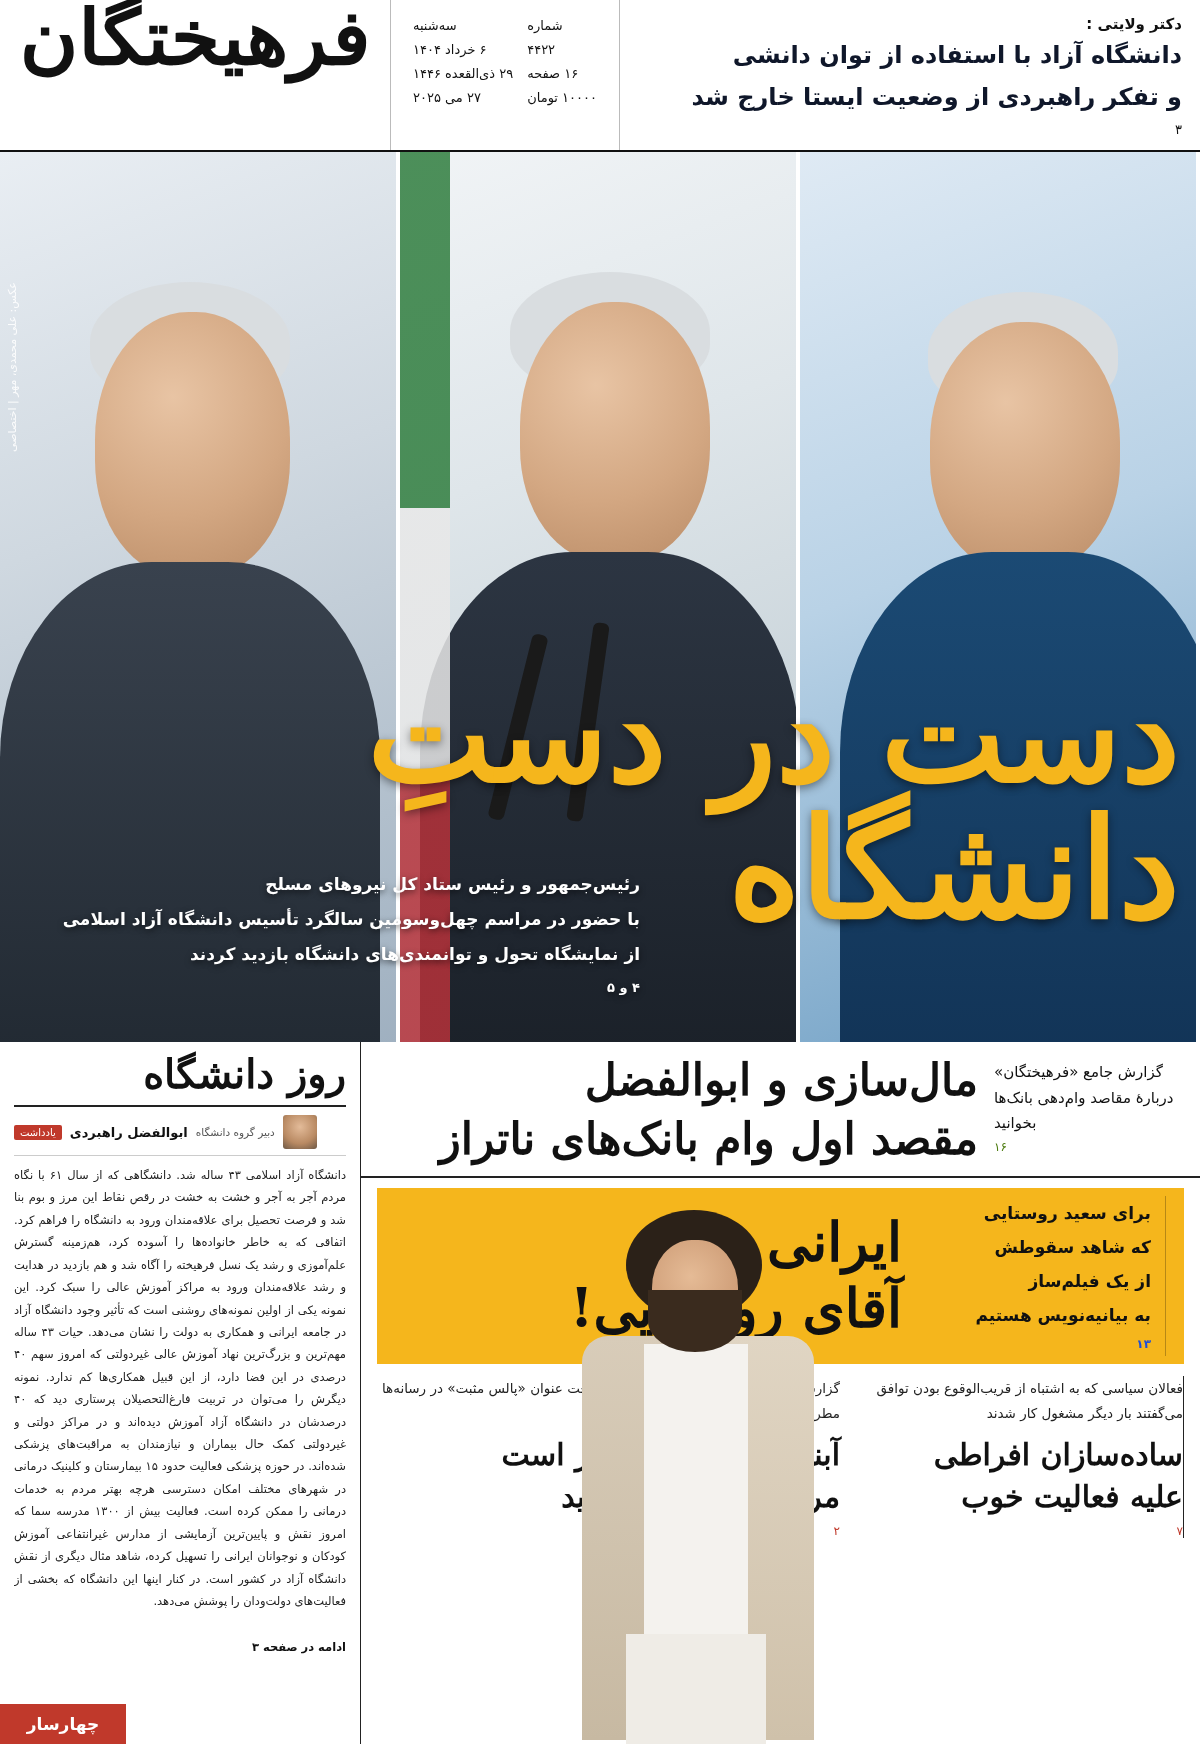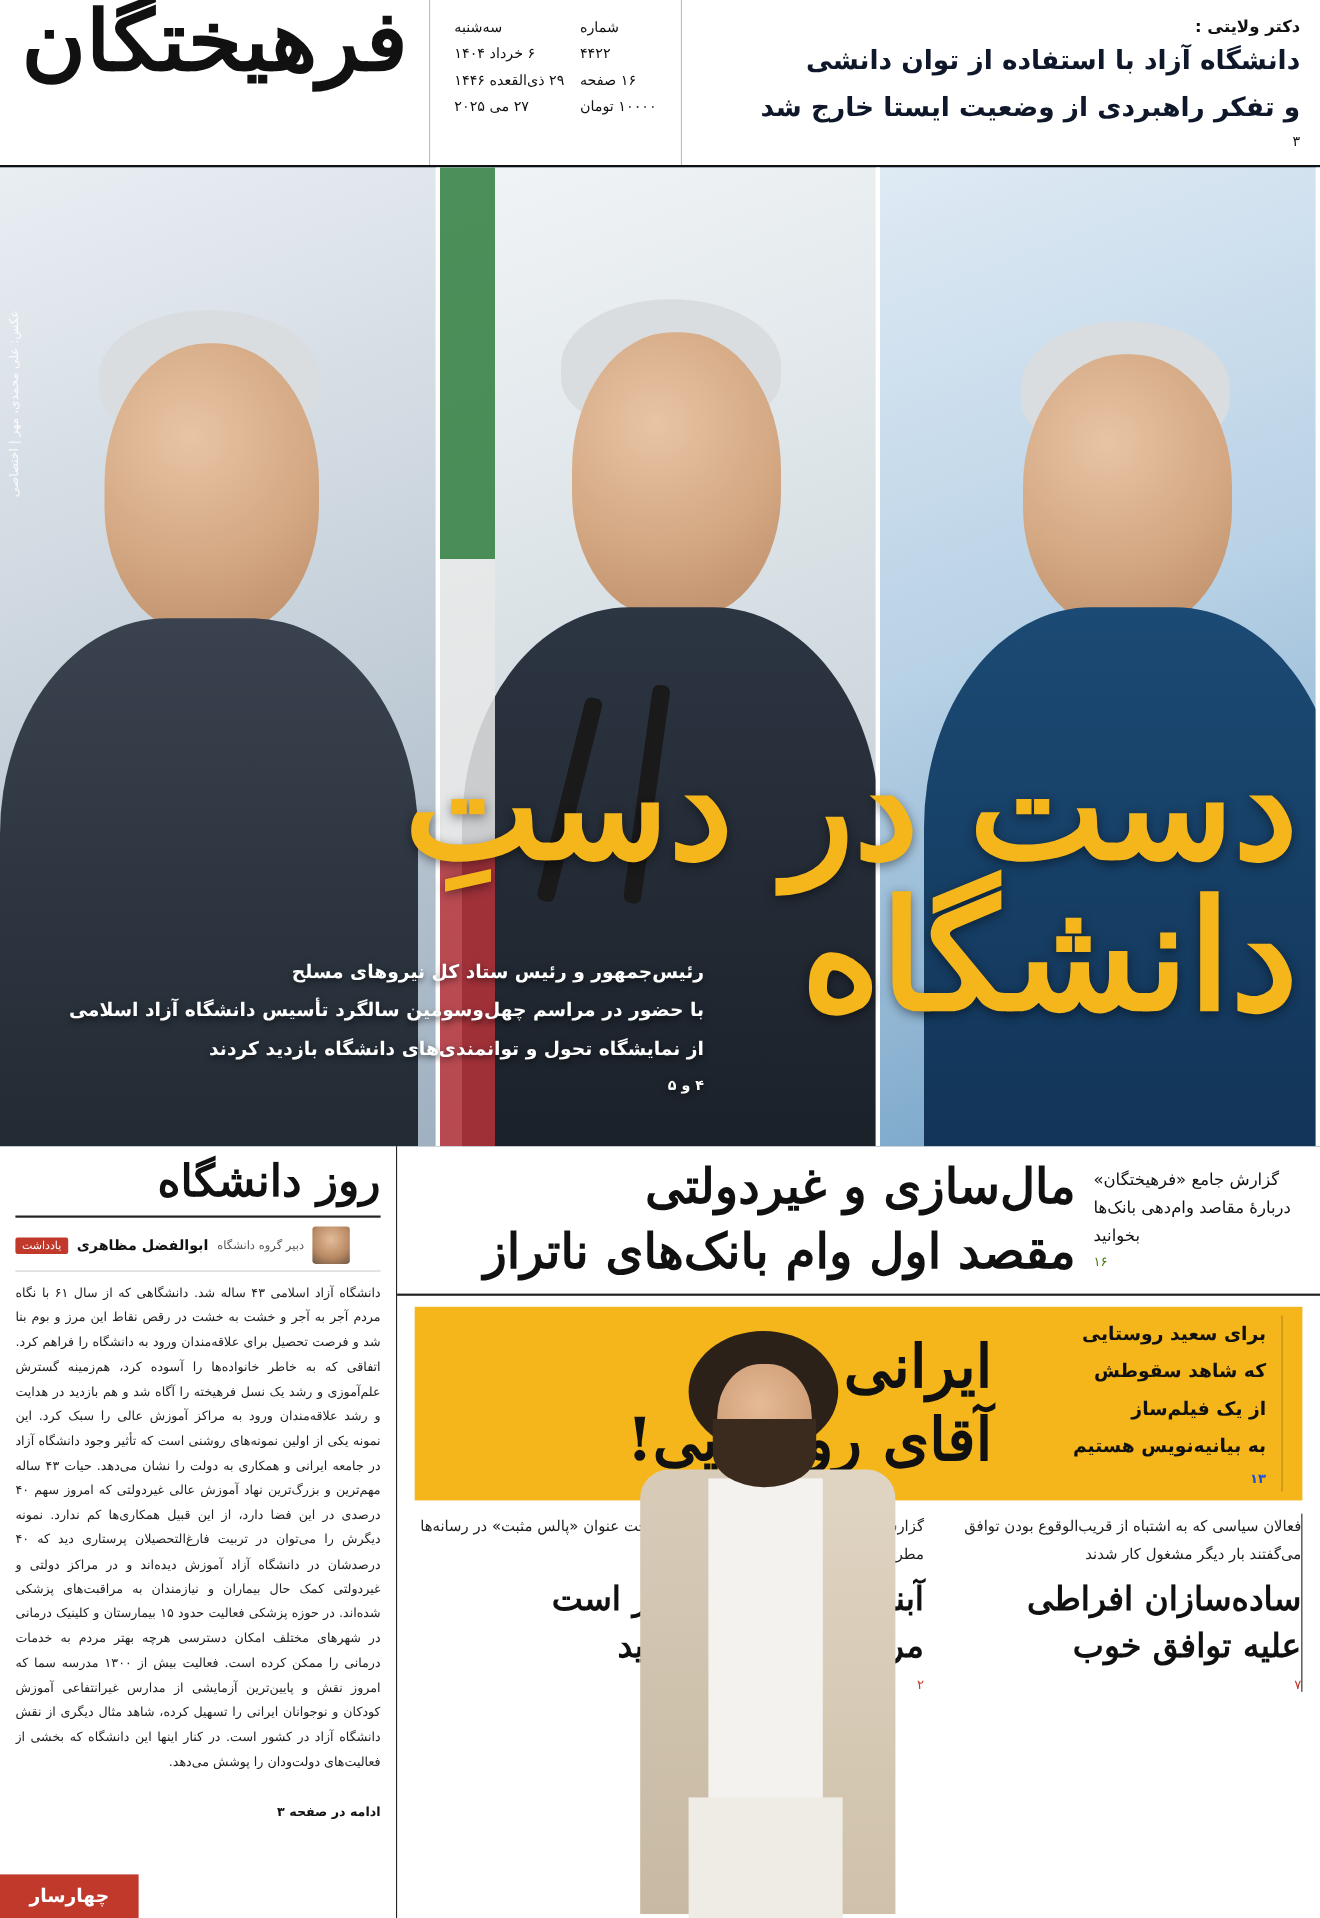--- a/index.html
+++ b/index.html
@@ -289,21 +289,21 @@
     <div class="hero-credit">عکس: علی محمدی، مهر | اختصاصی</div>
   </div>
 
   <div class="mid">
 
     <div class="col-right">
 
       <div class="mid-top">
         <div class="kicker-row">
           <div class="mid-head">
-            <div>مال‌سازی و غیردولتی</div>
+            <div>مال‌سازی و ابوالفضل</div>
             <div class="l2">مقصد اول وام بانک‌های ناتراز</div>
           </div>
           <div class="mid-kicker">
             <div>گزارش جامع «فرهیختگان»</div>
             <div>دربارهٔ مقاصد وام‌دهی بانک‌ها بخوانید</div>
             <div class="pg">۱۶</div>
           </div>
         </div>
       </div>
 
@@ -324,42 +324,42 @@
       <div class="briefs">
         <div class="brief">
           <div class="lede">گزارش «فرهیختگان» از وعده‌های پوچی که تحت عنوان «پالس مثبت» در رسانه‌ها مطرح می‌شود</div>
           <div class="hl">آبنبات چوبی روی میز است</div>
           <div class="hl">مروارید غلتان را ندهید</div>
           <div class="pg">۲</div>
         </div>
         <div class="brief left">
           <div class="lede">فعالان سیاسی که به اشتباه از قریب‌الوقوع بودن توافق می‌گفتند بار دیگر مشغول کار شدند</div>
           <div class="hl">ساده‌سازان افراطی</div>
-          <div class="hl">علیه توافق خوب</div>
+          <div class="hl">علیه فعالیت خوب</div>
           <div class="pg">۷</div>
         </div>
       </div>
 
     </div>
 
     <div class="person">
       <div class="jacket-l"></div>
       <div class="jacket-r"></div>
       <div class="shirt"></div>
       <div class="trousers"></div>
       <div class="hair"></div>
       <div class="face"></div>
       <div class="beard"></div>
     </div>
 
     <div class="col-left">
       <div class="left-head">روز دانشگاه</div>
       <div class="byline-row">
         <span class="byline-badge">یادداشت</span>
-        <span class="byline-name">ابوالفضل مظاهری</span>
+        <span class="byline-name">ابوالفضل راهبردی</span>
         <span class="byline-role">دبیر گروه دانشگاه</span>
         <span class="byline-avatar"></span>
       </div>
       <div class="left-body">دانشگاه آزاد اسلامی ۴۳ ساله شد. دانشگاهی که از سال ۶۱ با نگاه مردم آجر به آجر و خشت به خشت در رقص نقاط این مرز و بوم بنا شد و فرصت تحصیل برای علاقه‌مندان ورود به دانشگاه را فراهم کرد. اتفاقی که به خاطر خانواده‌ها را آسوده کرد، هم‌زمینه گسترش علم‌آموزی و رشد یک نسل فرهیخته را آگاه شد و هم بازدید در هدایت و رشد علاقه‌مندان ورود به مراکز آموزش عالی را سبک کرد. این نمونه یکی از اولین نمونه‌های روشنی است که تأثیر وجود دانشگاه آزاد در جامعه ایرانی و همکاری به دولت را نشان می‌دهد. حیات ۴۳ ساله مهم‌ترین و بزرگ‌ترین نهاد آموزش عالی غیردولتی که امروز سهم ۴۰ درصدی در این فضا دارد، از این قبیل همکاری‌ها کم ندارد. نمونه دیگرش را می‌توان در تربیت فارغ‌التحصیلان پرستاری دید که ۴۰ درصدشان در دانشگاه آزاد آموزش دیده‌اند و در مراکز دولتی و غیردولتی کمک حال بیماران و نیازمندان به مراقبت‌های پزشکی شده‌اند. در حوزه پزشکی فعالیت حدود ۱۵ بیمارستان و کلینیک درمانی در شهرهای مختلف امکان دسترسی هرچه بهتر مردم به خدمات درمانی را ممکن کرده است. فعالیت بیش از ۱۳۰۰ مدرسه سما که امروز نقش و پایین‌ترین آزمایشی از مدارس غیرانتفاعی آموزش کودکان و نوجوانان ایرانی را تسهیل کرده، شاهد مثال دیگری از نقش دانشگاه آزاد در کشور است. در کنار اینها این دانشگاه که بخشی از فعالیت‌های دولت‌ودان را پوشش می‌دهد.</div>
       <div class="left-cont">ادامه در صفحه ۳</div>
     </div>
 
   </div>
 
   <div class="footer-strip">چهارسار</div>

